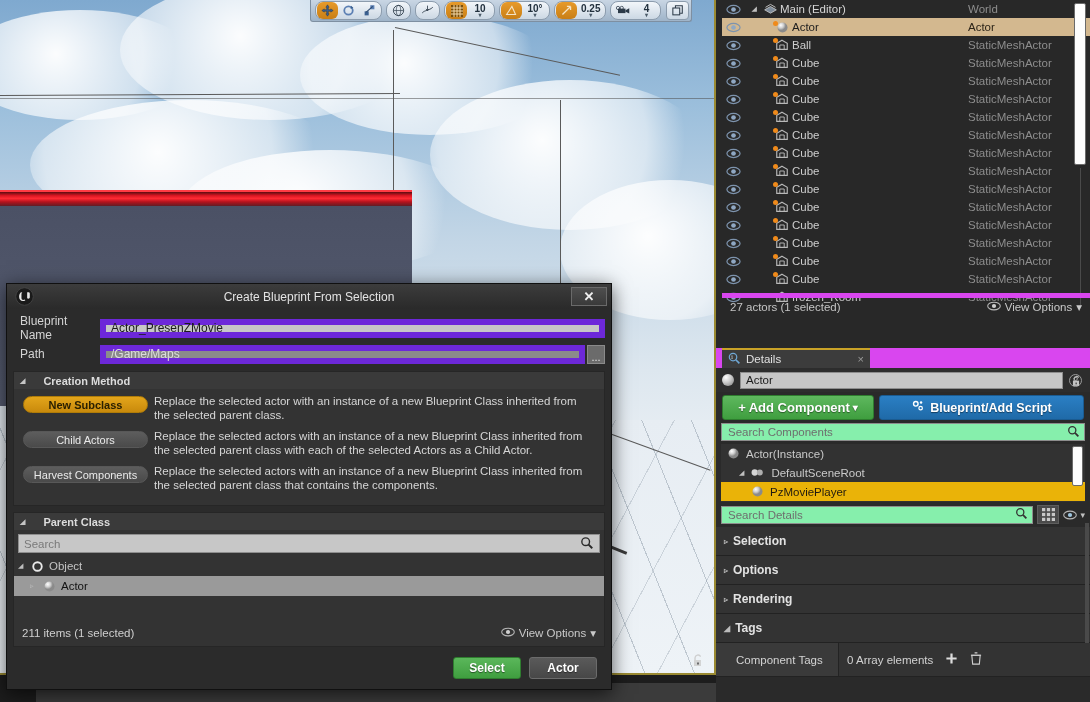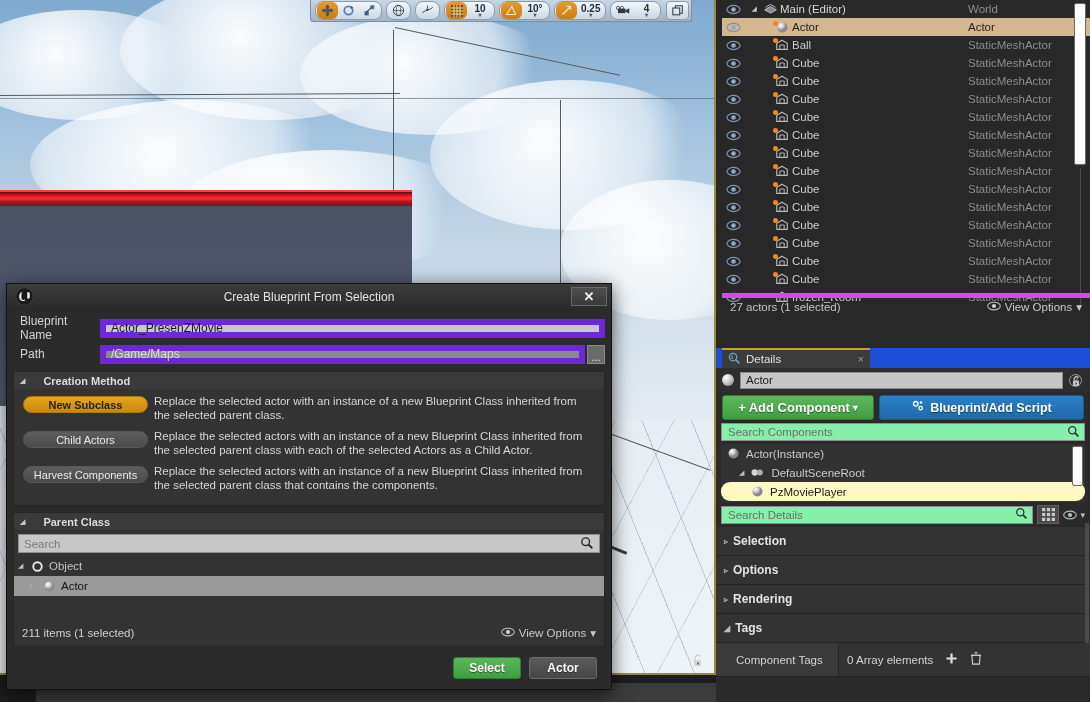--- a/index.html
+++ b/index.html
@@ -132,21 +132,21 @@
   #ol-footer {
     position: absolute; left: 0; bottom: 0; width: 368px; height: 22px;
     display: flex; align-items: center; border-top: 5px solid #d946ef;
     font-size: 11.5px; color: #c4c4c4; padding: 0 8px;
   }
   #ol-footer .spacer { flex: 1; }
   .view-options { display: flex; align-items: center; gap: 4px; color: #c9c9c9; }
 
   
   #details { position: absolute; left: 716px; top: 348px; width: 374px; height: 354px; background:#2a2a2a;}
-  #det-tabbar { position: relative; height: 20px; background: #1d4ed8; }
+  #det-tabbar { position: relative; height: 20px; background: #d946ef; }
   #det-tab {
     position: absolute; left: 6px; top: 0; height: 20px; width: 148px;
     background: #3c3c3c; border-top: 2px solid #c9a227;
     display: flex; align-items: center; gap: 5px; padding: 0 6px;
     font-size: 11.5px; color: #e0e0e0;
   }
   #det-tab .tclose { margin-left: auto; color: #9a9a9a; font-size: 11px; }
   #det-namerow {
     display: flex; align-items: center; gap: 6px; height: 24px;
     padding: 0 8px 0 6px; background: #2d2d2d;
@@ -182,21 +182,21 @@
   .search-box {
     display: flex; align-items: center; height: 18px;
     background: #86efac; border: 1px solid #8d8d8d; margin: 0 5px;
     padding: 0 4px 0 6px; color: #6e6e6e; font-size: 11.5px;
   }
   .search-box .sp { flex: 1; }
   .comp-row {
     display: flex; align-items: center; height: 19px; font-size: 11.5px;
     color: #c9c9c9; padding-left: 6px; gap: 6px;
   }
-  .comp-row.sel { background: #fef9c3; color: #201a10; border-radius: 9px; }
+  .comp-row.sel { background: #eab308; color: #201a10; }
   #comp-list { position: relative; background: #323232; margin: 3px 5px 0 5px; height: 58px; overflow:hidden; }
   #comp-scroll {
     position: absolute; right: 2px; top: 2px; width: 11px; height: 40px;
     background: #fdfdfd; border: 1px solid #6a6a6a; border-radius: 2px;
   }
   #det-searchrow { display: flex; align-items: center; gap: 4px; padding: 3px 5px; }
   #det-searchrow .search-box { flex: 1; margin: 0; }
   .sq-btn {
     width: 22px; height: 19px; background: #4a4a4a; border: 1px solid #5e5e5e;
     display: flex; align-items: center; justify-content: center;

